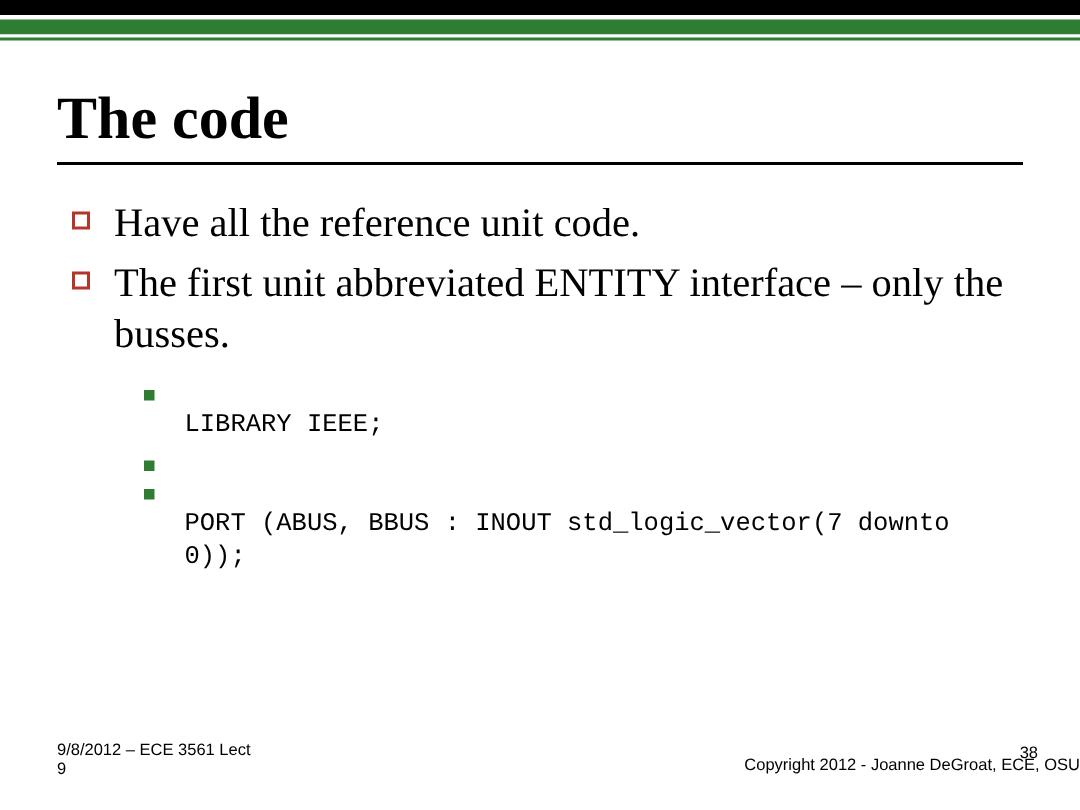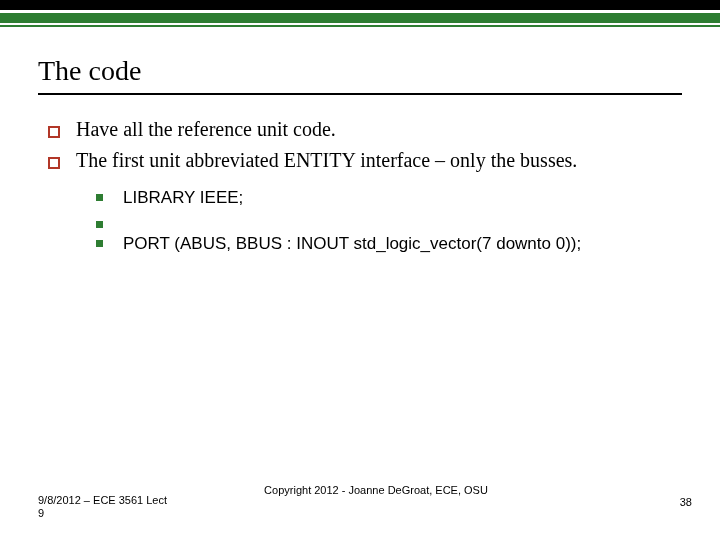--- a/index.html
+++ b/index.html
@@ -18,22 +18,22 @@
   .bar-black-thick { height: 10px; background: #000; }
   .bar-gap1 { height: 3px; background: #fff; }
   .bar-green-thick { height: 10px; background: #2e7d32; }
   .bar-gap2 { height: 2px; background: #fff; }
   .bar-green-thin { height: 2px; background: #2e7d32; }
 
   .content {
     padding: 28px 38px 0 38px;
   }
   .title {
-    font-size: 28px;
-    font-weight: normal;
+    font-size: 40px;
+    font-weight: bold;
     margin-bottom: 6px;
   }
   .title-rule {
     height: 2px;
     background: #000;
     margin-bottom: 22px;
   }
   .outer-list {
     list-style: none;
     padding-left: 10px;
@@ -45,21 +45,21 @@
   }
   .outer-item .bullet-box {
     width: 12px;
     height: 12px;
     border: 2px solid #b23728;
     margin-top: 9px;
     margin-right: 16px;
     flex: 0 0 auto;
   }
   .outer-item .text {
-    font-size: 20px;
+    font-size: 27px;
     line-height: 1.25;
   }
   .inner-list {
     list-style: none;
     padding-left: 58px;
     margin-top: 14px;
   }
   .inner-item {
     display: flex;
     align-items: flex-start;
@@ -67,23 +67,24 @@
   }
   .inner-item .bullet-square {
     width: 7px;
     height: 7px;
     background: #2e7d32;
     margin-top: 7px;
     margin-right: 20px;
     flex: 0 0 auto;
   }
   .inner-item .text {
-    font-family: Liberation Sans, sans-serif;
+    font-family: Liberation Mono, monospace;
     font-size: 17px;
     line-height: 1.3;
+    margin-top: 20px;
   }
   .footer {
     position: absolute;
     bottom: 20px;
     left: 0;
     width: 720px;
     padding: 0 28px 0 38px;
     font-family: Arial, Helvetica, sans-serif;
     font-size: 11px;
     color: #000;
@@ -92,22 +93,22 @@
     position: absolute;
     left: 38px;
     bottom: 0;
     width: 130px;
     line-height: 1.2;
   }
   .footer-center {
     position: absolute;
     left: 0;
     right: 0;
-    bottom: 24px;
-    text-align: center;
+    bottom: 4px;
+    text-align: right;
     margin-left: 32px;
   }
   .footer-right {
     position: absolute;
     right: 28px;
     bottom: 12px;
     text-align: right;
   }
 </style>
 </head>

